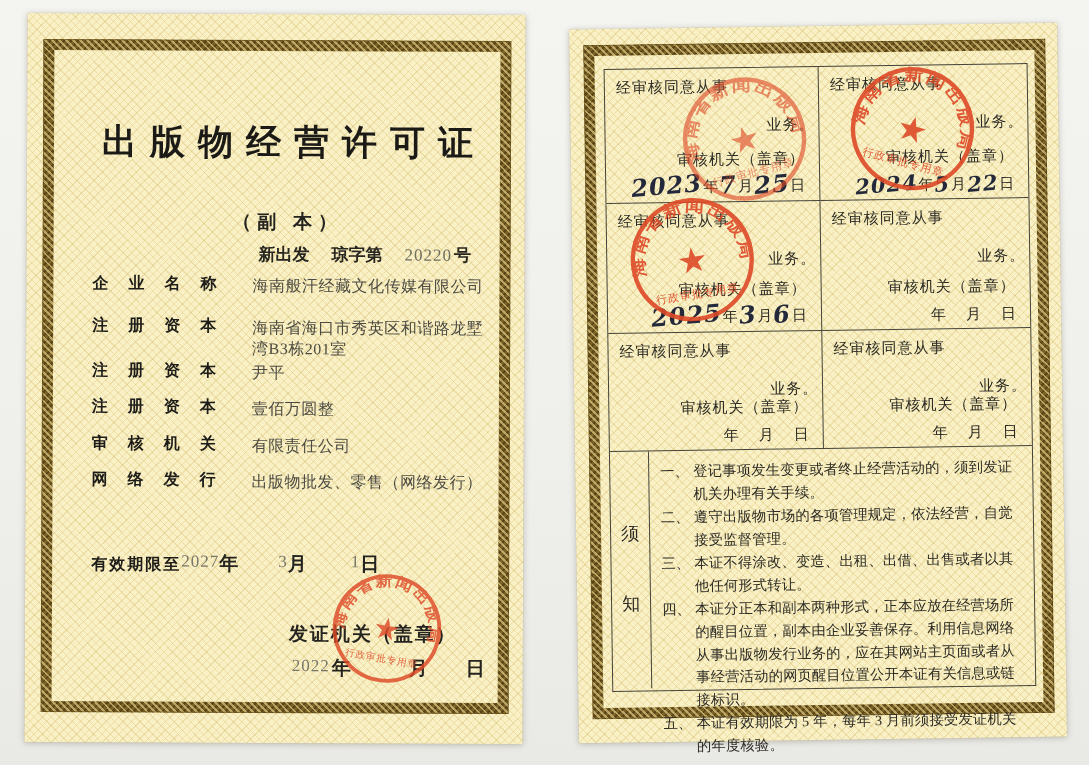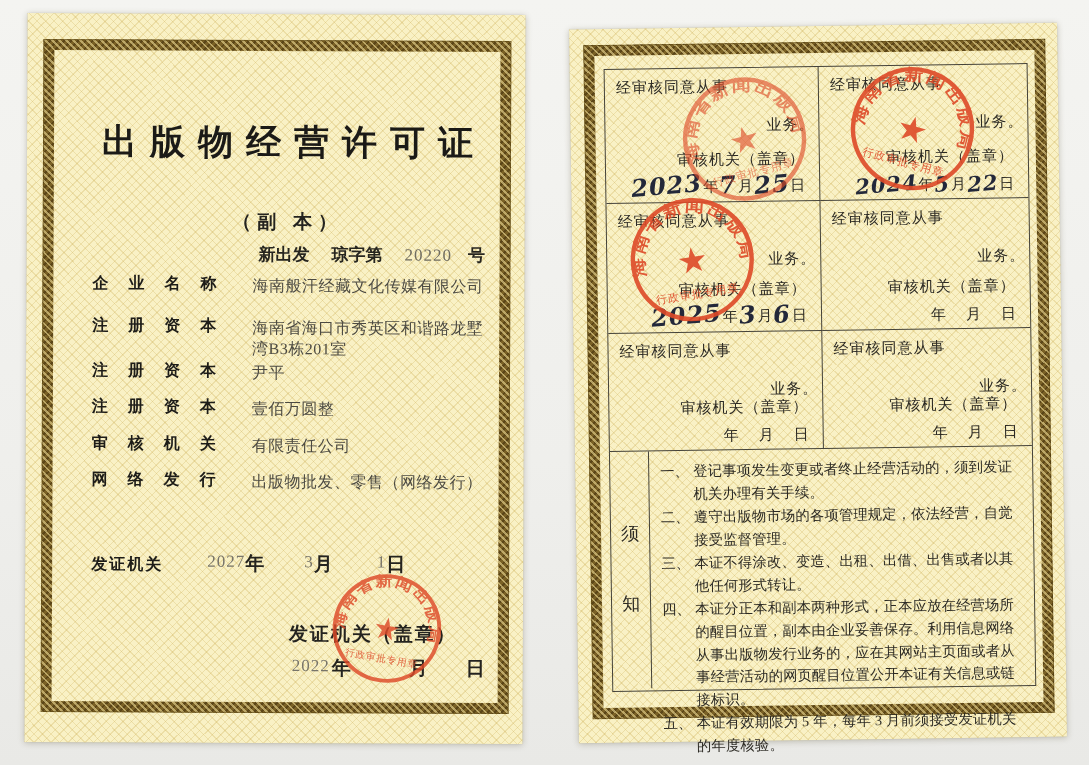--- a/index.html
+++ b/index.html
@@ -32,35 +32,35 @@
       repeating-linear-gradient(45deg, rgba(201,170,78,.26) 0 1px, transparent 1px 6px),
       repeating-linear-gradient(135deg, rgba(201,170,78,.26) 0 1px, transparent 1px 6px);}
   
   .title{position:absolute;left:0;right:0;top:68px;margin:0;padding-left:34px;
     text-align:center;font-size:35px;font-weight:bold;letter-spacing:13px;
     color:#1b1a17;}
   .subtitle{position:absolute;left:0;right:0;top:158px;text-align:center;padding-left:22px;
     font-size:19px;font-weight:bold;letter-spacing:6px;color:#24231f;}
   .license-no{position:absolute;left:205px;top:192px;font-size:17px;font-weight:bold;color:#26251f;white-space:nowrap;}
   .license-no .seg{margin-right:22px;}
-  .license-no .num{font-weight:normal;color:#6f6c60;letter-spacing:1px;margin-right:16px;}
+  .license-no .num{font-weight:normal;color:#6f6c60;letter-spacing:1px;margin-right:2px;}
   .fields{position:absolute;left:39px;top:224px;right:16px;}
   .field-row{margin-bottom:15px;display:flex;align-items:flex-start;}
   .field-row.mb-lg{margin-bottom:21px;}
   .field-row.mb-sm{margin-bottom:3px;}
   .flabel{display:inline-block;width:124px;flex:none;
     font-size:16px;font-weight:bold;color:#1d1c18;
     text-align:justify;text-align-last:justify;line-height:1.1;}
   .fvalue{display:inline-block;margin-left:36px;width:300px;
     font-size:16px;color:#4c4a42;line-height:1.32;letter-spacing:.5px;}
   .validity{position:absolute;left:39px;top:500px;white-space:nowrap;}
   .validity .flabel{width:auto;text-align:left;text-align-last:auto;letter-spacing:2px;}
   .pd{font-size:17px;color:#78756a;letter-spacing:1px;position:relative;top:-3px;}
   .u{font-size:19px;font-weight:bold;color:#24231f;}
-  .validity .pd.yv{margin-left:44px;}
+  .validity .pd.yv{}
   .validity .pd.mv{margin-left:40px;}
   .validity .pd.dv{margin-left:44px;}
   .issuer{position:absolute;left:237px;top:570px;font-size:19px;font-weight:bold;
     letter-spacing:2px;color:#24231f;}
   .issue-date{position:absolute;left:240px;top:604px;white-space:nowrap;text-align:center;}
   .issue-date .gap1{margin-left:2px;}
   .issue-date .gap2{margin-left:58px;}
   .issue-date .gap3{margin-left:38px;}
   
   .rtable{position:absolute;left:9px;top:13px;width:422px;height:621px;
@@ -130,21 +130,21 @@
               <span class="flabel">审核机关</span>
               <span class="fvalue">有限责任公司</span>
             </div>
             <div class="field-row">
               <span class="flabel">网络发行</span>
               <span class="fvalue">出版物批发、零售（网络发行）</span>
             </div>
           </div>
 
         <div class="validity">
-          <span class="flabel">发证机关</span><span class="pd yv">2027</span><span class="u">年</span><span class="pd mv">3</span><span class="u">月</span><span class="pd dv">1</span><span class="u">日</span>
+          <span class="flabel">有效期限至</span><span class="pd yv">2027</span><span class="u">年</span><span class="pd mv">3</span><span class="u">月</span><span class="pd dv">1</span><span class="u">日</span>
         </div>
 
         <div class="issuer">发证机关（盖章）</div>
 
         <div class="issue-date">
           <span class="pd">2022</span><span class="u gap1">年</span><span class="u gap2">月</span><span class="u gap3">日</span>
         </div>
 
         <div class="stamp-box" id="stamp-left" style="left:276px;top:518px;">
             <svg width="118" height="118" viewBox="-70 -70 140 140" style="opacity:0.82;transform:rotate(10deg)">

